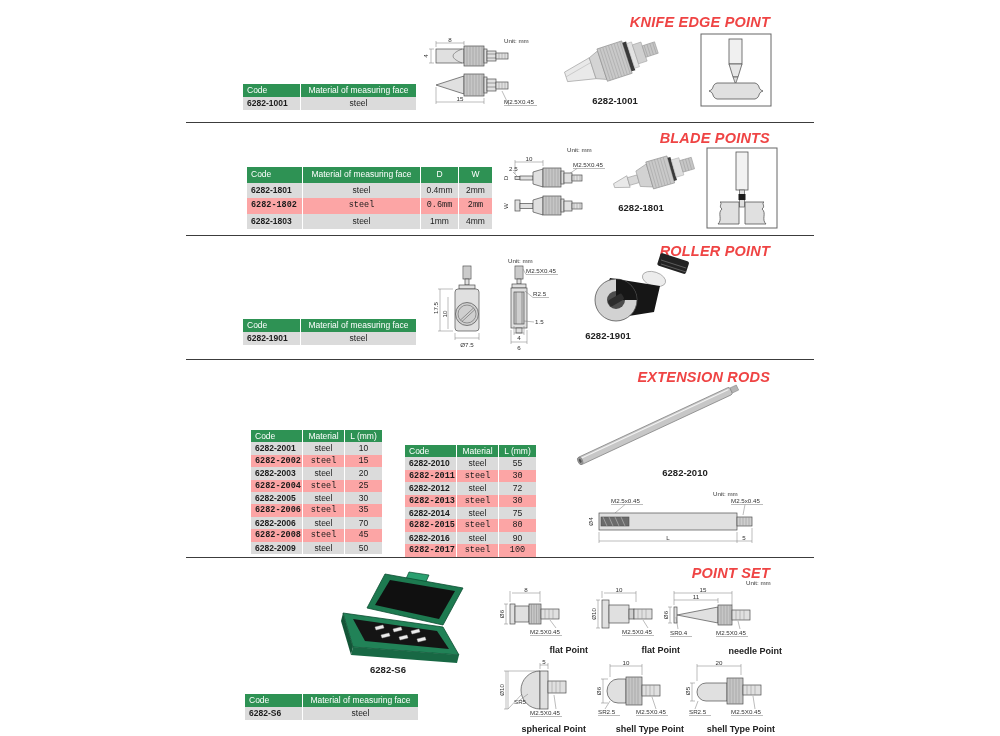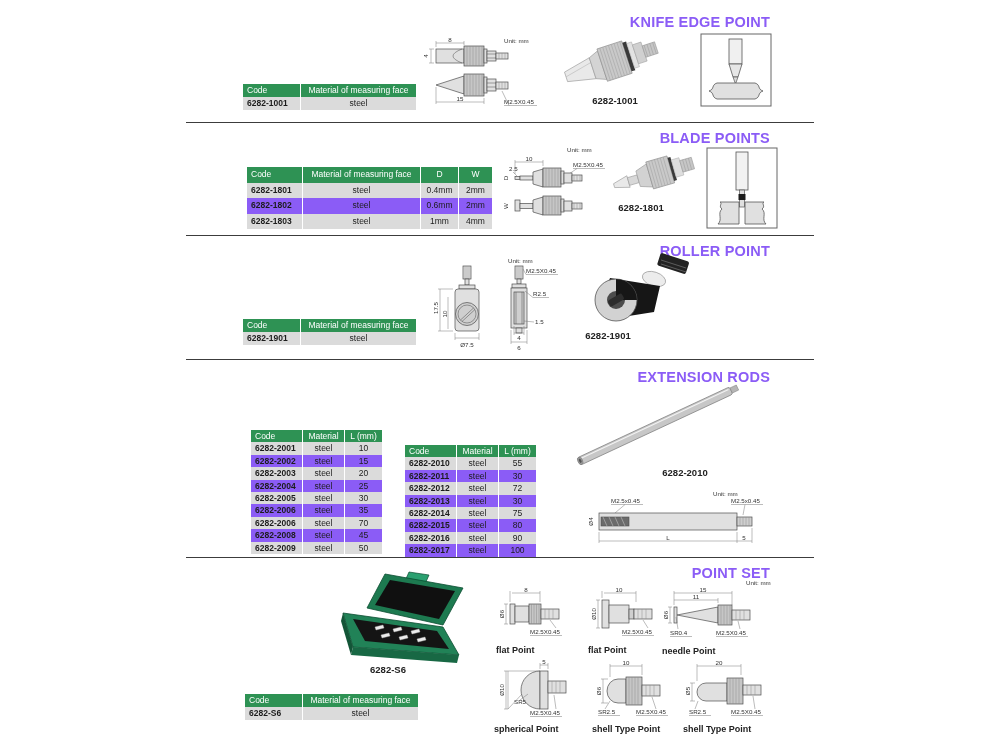--- a/index.html
+++ b/index.html
@@ -1,33 +1,33 @@
 <!DOCTYPE html>
 <html style="--green: #2e9254;"><head>
 <meta charset="utf-8">
 <style>
   html,body{margin:0;padding:0;background:#fff;}
   .page{position:relative;width:1000px;height:736px;background:#ffffff;
         font-family:"Liberation Sans","DejaVu Sans",sans-serif;overflow:hidden;}
   .abs{position:absolute;}
   .sec-title{position:absolute;right:230px;text-align:right;font-size:14.5px;
-             font-weight:bold;color:#8b5cf6;letter-spacing:.2px;}
+             font-weight:bold;color:#ef4444;letter-spacing:.2px;font-style:italic;}
   #t1{top:14px}#t2{top:130px}#t3{top:243px}#t4{top:369px}#t5{top:565px}
   .divider{position:absolute;left:186px;width:628px;height:1px;background:#3c3c3c;}
   #d1{top:122px}#d2{top:235px}#d3{top:359px}#d4{top:557px}
 
   
   .tbl{position:absolute;font-size:8.5px;color:#1c1c1c;}
   .trow{display:flex;}
   .tcell{box-sizing:border-box;height:13px;line-height:13px;text-align:center;
          border-right:1px solid #ffffff;overflow:hidden;white-space:nowrap;}
   .tcell:first-child{font-weight:bold;text-align:left;padding-left:4px;}
   .tr-head .tcell{background:var(--green,#2e9254);color:#fff;font-weight:normal;}
   .tr-data .tcell{background:#dbdbdb;}
-  .tr-data.alt .tcell{background:#8b5cf6;}
+  .tr-data.alt .tcell{background:#fca5a5;font-family:Liberation Mono, monospace;}
   .cols-km .tcell:nth-child(1){width:58px}
   .cols-km .tcell:nth-child(2){width:116px}
   .cols-blade .tcell:nth-child(1){width:56px}
   .cols-blade .tcell:nth-child(2){width:118px}
   .cols-blade .tcell:nth-child(3){width:38px}
   .cols-blade .tcell:nth-child(4){width:34px}
   .cols-ext .tcell:nth-child(1){width:52px}
   .cols-ext .tcell:nth-child(2){width:42px}
   .cols-ext .tcell:nth-child(3){width:38px}
   .rh12 .tcell{height:12.4px;line-height:12.4px;}
@@ -51,21 +51,21 @@
   #ext-product{left:563px;top:383px}
   #ext-diagram{left:585px;top:486px}
   #case-product{left:323px;top:571px}
   .plabel{position:absolute;font-weight:bold;font-size:9.5px;color:#222;text-align:center;}
   #knife-product-label{left:570px;top:95px;width:90px}
   #blade-product-label{left:598px;top:202px;width:86px}
   #roller-product-label{left:560px;top:330px;width:96px}
   #ext-product-label{left:643px;top:467px;width:84px}
   #case-product-label{left:333px;top:664px;width:110px}
 
-  .pblock{position:absolute;text-align:left;}
+  .pblock{position:absolute;text-align:right;}
   #p1{left:496px;top:584px;width:92px}
   #p2{left:588px;top:584px;width:92px}
   #p3{left:662px;top:577px;width:120px}
   #p4{left:494px;top:657px;width:92px}
   #p5{left:592px;top:657px;width:92px}
   #p6{left:683px;top:657px;width:92px}
   .pblock .plbl{font-size:9px;font-weight:bold;margin-top:1px;color:#222;}
 
   
   .metal{fill:#e0e0e0;stroke:#4d4d4d;stroke-width:.7}

